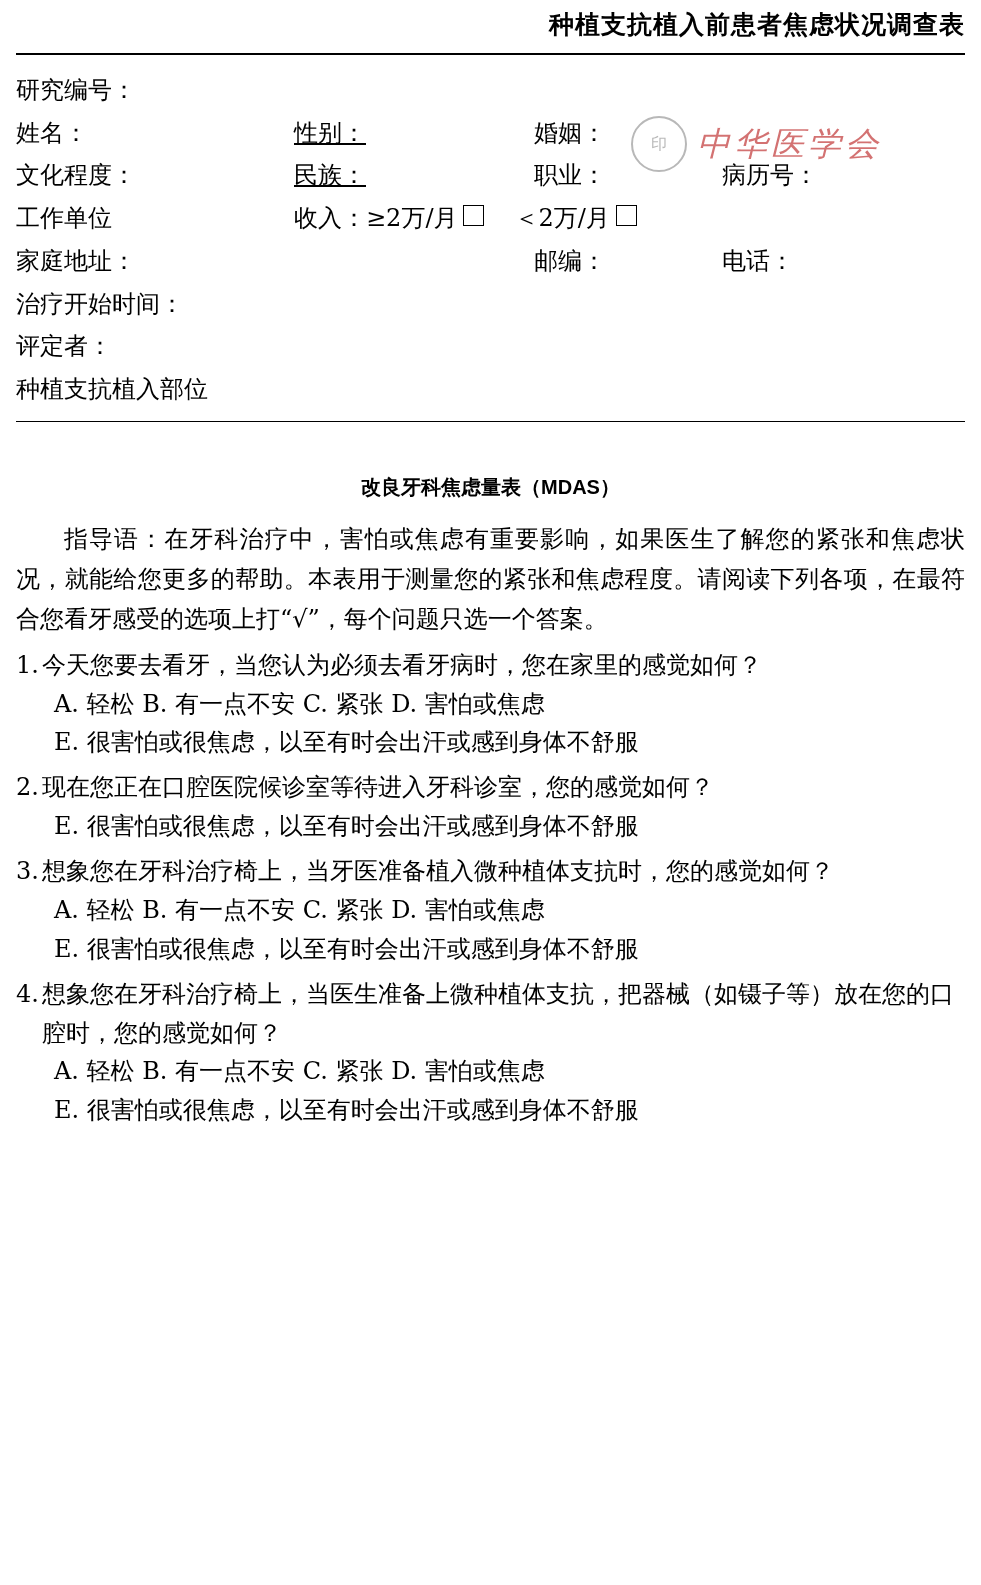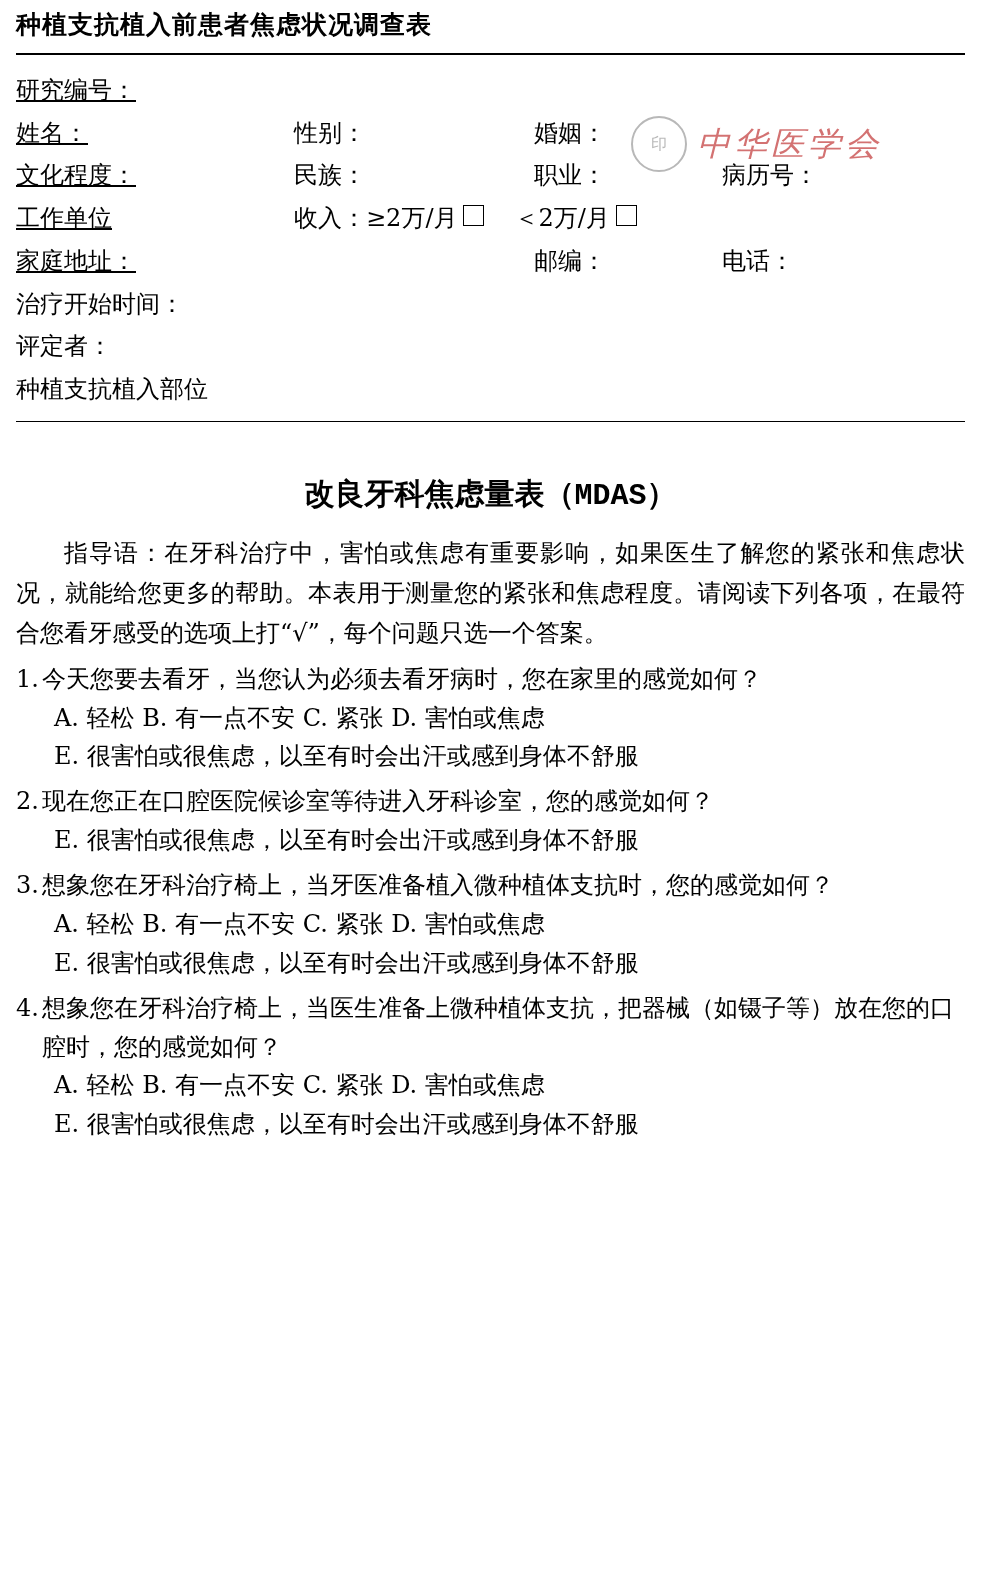--- a/index.html
+++ b/index.html
@@ -16,21 +16,21 @@
   .page {
     position: relative;
     width: 981px;
     min-height: 1585px;
     box-sizing: border-box;
     padding: 0 16px;
   }
 
   
   .doc-title {
-    text-align: left;
+    text-align: right;
     font-size: 25px;
     font-weight: bold;
     letter-spacing: 1px;
     padding: 8px 0 12px 0;
     font-family: "DejaVu Sans", "Liberation Sans", sans-serif;
   }
   .rule {
     border-bottom: 2px solid #000;
     margin: 0 0 0 0;
   }
@@ -41,22 +41,22 @@
     padding: 14px 0 10px 0;
     font-size: 24px;
     line-height: 1.78;
     position: relative;
   }
   .info-row {
     display: flex;
     align-items: baseline;
     white-space: nowrap;
   }
-  .f-a { width: 278px; text-decoration: underline; }
-  .f-b { width: 240px; }
+  .f-a { width: 278px; }
+  .f-b { width: 240px; text-decoration: underline; }
   .f-c { width: 188px; }
   .f-d { width: auto; }
   .checkbox {
     display: inline-block;
     width: 19px;
     height: 19px;
     border: 1.6px solid #000;
     margin: 0 4px 0 6px;
     vertical-align: -2px;
   }
@@ -92,24 +92,24 @@
     font-size: 33px;
     color: #b91c1c;
     font-style: italic;
     letter-spacing: 4px;
     white-space: nowrap;
   }
 
   
   .scale-title {
     text-align: center;
-    font-size: 30px;
+    font-size: 20px;
     font-weight: bold;
     margin: 52px 0 18px 0;
-    font-family: Liberation Mono, monospace;
+    font-family: Liberation Sans, sans-serif;
   }
   .intro {
     font-size: 24px;
     line-height: 1.68;
     text-align: justify;
     text-indent: 48px;
   }
 
   .question {
     font-size: 24px;

